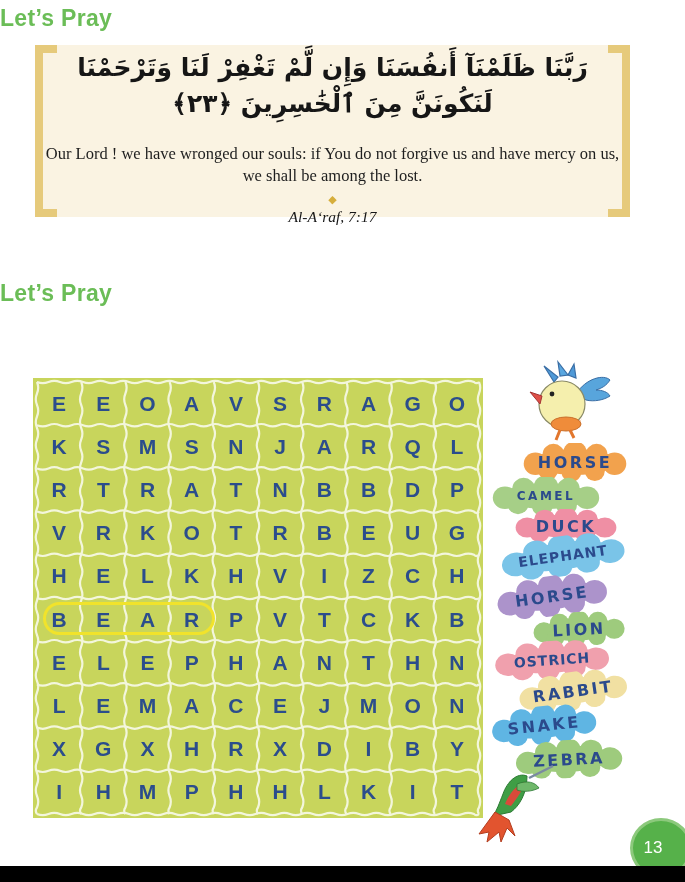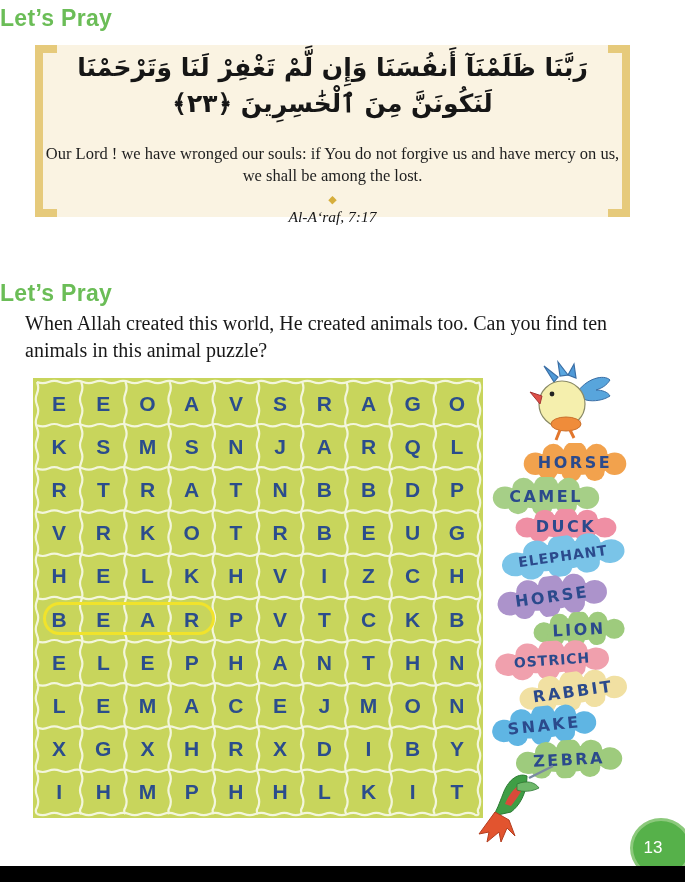--- a/index.html
+++ b/index.html
@@ -104,21 +104,20 @@
       <div class="arabic">رَبَّنَا ظَلَمْنَآ أَنفُسَنَا وَإِن لَّمْ تَغْفِرْ لَنَا وَتَرْحَمْنَا</div>
       <div class="arabic">لَنَكُونَنَّ مِنَ ٱلْخَٰسِرِينَ ﴿٢٣﴾</div>
       <div class="translation">Our Lord ! we have wronged our souls: if You do not forgive us and have mercy on us, we shall be among the lost.</div>
       <div class="diamond">◆</div>
       <div class="citation">Al-A‘raf, 7:17</div>
     </div>
   </div>
 
   <div id="play-heading" class="heading">Let’s Pray</div>
 
-  <p class="intro">When Allah created this world, He created animals too. Can you find ten animals in this animal puzzle?</p>
 
   <div class="grid">
     <svg id="gridlines" class="lines" width="450" height="440">
         <path d="M 4 4 q 5.75 2.4 11.5 0 q 5.75 -2.4 11.5 0 q 5.75 2.4 11.5 0 q 5.75 -2.4 11.5 0 q 5.75 2.4 11.5 0 q 5.75 -2.4 11.5 0 q 5.75 2.4 11.5 0 q 5.75 -2.4 11.5 0 q 5.75 2.4 11.5 0 q 5.75 -2.4 11.5 0 q 5.75 2.4 11.5 0 q 5.75 -2.4 11.5 0 q 5.75 2.4 11.5 0 q 5.75 -2.4 11.5 0 q 5.75 2.4 11.5 0 q 5.75 -2.4 11.5 0 q 5.75 2.4 11.5 0 q 5.75 -2.4 11.5 0 q 5.75 2.4 11.5 0 q 5.75 -2.4 11.5 0 q 5.75 2.4 11.5 0 q 5.75 -2.4 11.5 0 q 5.75 2.4 11.5 0 q 5.75 -2.4 11.5 0 q 5.75 2.4 11.5 0 q 5.75 -2.4 11.5 0 q 5.75 2.4 11.5 0 q 5.75 -2.4 11.5 0 q 5.75 2.4 11.5 0 q 5.75 -2.4 11.5 0 q 5.75 2.4 11.5 0 q 5.75 -2.4 11.5 0 q 5.75 2.4 11.5 0 q 5.75 -2.4 11.5 0 q 5.75 2.4 11.5 0 q 5.75 -2.4 11.5 0 q 5.75 2.4 11.5 0 q 5.75 -2.4 11.5 0 q 2.5 2.4 5 0" fill="none" stroke="#f3f6dc" stroke-width="2.2"></path>
         <path d="M 4 4 q 2.4 5.75 0 11.5 q -2.4 5.75 0 11.5 q 2.4 5.75 0 11.5 q -2.4 5.75 0 11.5 q 2.4 5.75 0 11.5 q -2.4 5.75 0 11.5 q 2.4 5.75 0 11.5 q -2.4 5.75 0 11.5 q 2.4 5.75 0 11.5 q -2.4 5.75 0 11.5 q 2.4 5.75 0 11.5 q -2.4 5.75 0 11.5 q 2.4 5.75 0 11.5 q -2.4 5.75 0 11.5 q 2.4 5.75 0 11.5 q -2.4 5.75 0 11.5 q 2.4 5.75 0 11.5 q -2.4 5.75 0 11.5 q 2.4 5.75 0 11.5 q -2.4 5.75 0 11.5 q 2.4 5.75 0 11.5 q -2.4 5.75 0 11.5 q 2.4 5.75 0 11.5 q -2.4 5.75 0 11.5 q 2.4 5.75 0 11.5 q -2.4 5.75 0 11.5 q 2.4 5.75 0 11.5 q -2.4 5.75 0 11.5 q 2.4 5.75 0 11.5 q -2.4 5.75 0 11.5 q 2.4 5.75 0 11.5 q -2.4 5.75 0 11.5 q 2.4 5.75 0 11.5 q -2.4 5.75 0 11.5 q 2.4 5.75 0 11.5 q -2.4 5.75 0 11.5 q 2.4 5.75 0 11.5 q -2.4 3.25 0 6.5" fill="none" stroke="#f3f6dc" stroke-width="2.2"></path>
         <path d="M 4 47.2 q 5.75 2.4 11.5 0 q 5.75 -2.4 11.5 0 q 5.75 2.4 11.5 0 q 5.75 -2.4 11.5 0 q 5.75 2.4 11.5 0 q 5.75 -2.4 11.5 0 q 5.75 2.4 11.5 0 q 5.75 -2.4 11.5 0 q 5.75 2.4 11.5 0 q 5.75 -2.4 11.5 0 q 5.75 2.4 11.5 0 q 5.75 -2.4 11.5 0 q 5.75 2.4 11.5 0 q 5.75 -2.4 11.5 0 q 5.75 2.4 11.5 0 q 5.75 -2.4 11.5 0 q 5.75 2.4 11.5 0 q 5.75 -2.4 11.5 0 q 5.75 2.4 11.5 0 q 5.75 -2.4 11.5 0 q 5.75 2.4 11.5 0 q 5.75 -2.4 11.5 0 q 5.75 2.4 11.5 0 q 5.75 -2.4 11.5 0 q 5.75 2.4 11.5 0 q 5.75 -2.4 11.5 0 q 5.75 2.4 11.5 0 q 5.75 -2.4 11.5 0 q 5.75 2.4 11.5 0 q 5.75 -2.4 11.5 0 q 5.75 2.4 11.5 0 q 5.75 -2.4 11.5 0 q 5.75 2.4 11.5 0 q 5.75 -2.4 11.5 0 q 5.75 2.4 11.5 0 q 5.75 -2.4 11.5 0 q 5.75 2.4 11.5 0 q 5.75 -2.4 11.5 0 q 2.5 2.4 5 0" fill="none" stroke="#f3f6dc" stroke-width="2.2"></path>
         <path d="M 48.2 4 q 2.4 5.75 0 11.5 q -2.4 5.75 0 11.5 q 2.4 5.75 0 11.5 q -2.4 5.75 0 11.5 q 2.4 5.75 0 11.5 q -2.4 5.75 0 11.5 q 2.4 5.75 0 11.5 q -2.4 5.75 0 11.5 q 2.4 5.75 0 11.5 q -2.4 5.75 0 11.5 q 2.4 5.75 0 11.5 q -2.4 5.75 0 11.5 q 2.4 5.75 0 11.5 q -2.4 5.75 0 11.5 q 2.4 5.75 0 11.5 q -2.4 5.75 0 11.5 q 2.4 5.75 0 11.5 q -2.4 5.75 0 11.5 q 2.4 5.75 0 11.5 q -2.4 5.75 0 11.5 q 2.4 5.75 0 11.5 q -2.4 5.75 0 11.5 q 2.4 5.75 0 11.5 q -2.4 5.75 0 11.5 q 2.4 5.75 0 11.5 q -2.4 5.75 0 11.5 q 2.4 5.75 0 11.5 q -2.4 5.75 0 11.5 q 2.4 5.75 0 11.5 q -2.4 5.75 0 11.5 q 2.4 5.75 0 11.5 q -2.4 5.75 0 11.5 q 2.4 5.75 0 11.5 q -2.4 5.75 0 11.5 q 2.4 5.75 0 11.5 q -2.4 5.75 0 11.5 q 2.4 5.75 0 11.5 q -2.4 3.25 0 6.5" fill="none" stroke="#f3f6dc" stroke-width="2.2"></path>
         <path d="M 4 90.4 q 5.75 2.4 11.5 0 q 5.75 -2.4 11.5 0 q 5.75 2.4 11.5 0 q 5.75 -2.4 11.5 0 q 5.75 2.4 11.5 0 q 5.75 -2.4 11.5 0 q 5.75 2.4 11.5 0 q 5.75 -2.4 11.5 0 q 5.75 2.4 11.5 0 q 5.75 -2.4 11.5 0 q 5.75 2.4 11.5 0 q 5.75 -2.4 11.5 0 q 5.75 2.4 11.5 0 q 5.75 -2.4 11.5 0 q 5.75 2.4 11.5 0 q 5.75 -2.4 11.5 0 q 5.75 2.4 11.5 0 q 5.75 -2.4 11.5 0 q 5.75 2.4 11.5 0 q 5.75 -2.4 11.5 0 q 5.75 2.4 11.5 0 q 5.75 -2.4 11.5 0 q 5.75 2.4 11.5 0 q 5.75 -2.4 11.5 0 q 5.75 2.4 11.5 0 q 5.75 -2.4 11.5 0 q 5.75 2.4 11.5 0 q 5.75 -2.4 11.5 0 q 5.75 2.4 11.5 0 q 5.75 -2.4 11.5 0 q 5.75 2.4 11.5 0 q 5.75 -2.4 11.5 0 q 5.75 2.4 11.5 0 q 5.75 -2.4 11.5 0 q 5.75 2.4 11.5 0 q 5.75 -2.4 11.5 0 q 5.75 2.4 11.5 0 q 5.75 -2.4 11.5 0 q 2.5 2.4 5 0" fill="none" stroke="#f3f6dc" stroke-width="2.2"></path>
         <path d="M 92.4 4 q 2.4 5.75 0 11.5 q -2.4 5.75 0 11.5 q 2.4 5.75 0 11.5 q -2.4 5.75 0 11.5 q 2.4 5.75 0 11.5 q -2.4 5.75 0 11.5 q 2.4 5.75 0 11.5 q -2.4 5.75 0 11.5 q 2.4 5.75 0 11.5 q -2.4 5.75 0 11.5 q 2.4 5.75 0 11.5 q -2.4 5.75 0 11.5 q 2.4 5.75 0 11.5 q -2.4 5.75 0 11.5 q 2.4 5.75 0 11.5 q -2.4 5.75 0 11.5 q 2.4 5.75 0 11.5 q -2.4 5.75 0 11.5 q 2.4 5.75 0 11.5 q -2.4 5.75 0 11.5 q 2.4 5.75 0 11.5 q -2.4 5.75 0 11.5 q 2.4 5.75 0 11.5 q -2.4 5.75 0 11.5 q 2.4 5.75 0 11.5 q -2.4 5.75 0 11.5 q 2.4 5.75 0 11.5 q -2.4 5.75 0 11.5 q 2.4 5.75 0 11.5 q -2.4 5.75 0 11.5 q 2.4 5.75 0 11.5 q -2.4 5.75 0 11.5 q 2.4 5.75 0 11.5 q -2.4 5.75 0 11.5 q 2.4 5.75 0 11.5 q -2.4 5.75 0 11.5 q 2.4 5.75 0 11.5 q -2.4 3.25 0 6.5" fill="none" stroke="#f3f6dc" stroke-width="2.2"></path>
         <path d="M 4 133.60000000000002 q 5.75 2.4 11.5 0 q 5.75 -2.4 11.5 0 q 5.75 2.4 11.5 0 q 5.75 -2.4 11.5 0 q 5.75 2.4 11.5 0 q 5.75 -2.4 11.5 0 q 5.75 2.4 11.5 0 q 5.75 -2.4 11.5 0 q 5.75 2.4 11.5 0 q 5.75 -2.4 11.5 0 q 5.75 2.4 11.5 0 q 5.75 -2.4 11.5 0 q 5.75 2.4 11.5 0 q 5.75 -2.4 11.5 0 q 5.75 2.4 11.5 0 q 5.75 -2.4 11.5 0 q 5.75 2.4 11.5 0 q 5.75 -2.4 11.5 0 q 5.75 2.4 11.5 0 q 5.75 -2.4 11.5 0 q 5.75 2.4 11.5 0 q 5.75 -2.4 11.5 0 q 5.75 2.4 11.5 0 q 5.75 -2.4 11.5 0 q 5.75 2.4 11.5 0 q 5.75 -2.4 11.5 0 q 5.75 2.4 11.5 0 q 5.75 -2.4 11.5 0 q 5.75 2.4 11.5 0 q 5.75 -2.4 11.5 0 q 5.75 2.4 11.5 0 q 5.75 -2.4 11.5 0 q 5.75 2.4 11.5 0 q 5.75 -2.4 11.5 0 q 5.75 2.4 11.5 0 q 5.75 -2.4 11.5 0 q 5.75 2.4 11.5 0 q 5.75 -2.4 11.5 0 q 2.5 2.4 5 0" fill="none" stroke="#f3f6dc" stroke-width="2.2"></path>
@@ -280,21 +279,21 @@
         <circle cx="16" cy="24" r="13"></circle>
             <circle cx="36" cy="13" r="12"></circle>
         <circle cx="60" cy="11" r="13"></circle>
             <circle cx="84" cy="13" r="12"></circle>
         <circle cx="104" cy="24" r="13"></circle>
             <circle cx="30" cy="32" r="11"></circle>
         <circle cx="56" cy="34" r="11"></circle>
             <circle cx="82" cy="33" r="11"></circle>
       </g>
         </svg>
-    <span style="font-size: 16px; letter-spacing: 2.5px;">CAMEL</span>
+    <span style="font-size: 12px; letter-spacing: 2.5px;">CAMEL</span>
       </div>
       <div class="cloud-label" style="left: 513px; top: 509px; width: 106px; height: 34px; transform: rotate(0deg);">
         <svg viewBox="0 0 120 44" preserveAspectRatio="none">
       <g fill="#ef8fa4">
         <ellipse cx="60" cy="22" rx="46" ry="15"></ellipse>
         <circle cx="16" cy="24" r="13"></circle>
             <circle cx="36" cy="13" r="12"></circle>
         <circle cx="60" cy="11" r="13"></circle>
             <circle cx="84" cy="13" r="12"></circle>
         <circle cx="104" cy="24" r="13"></circle>

